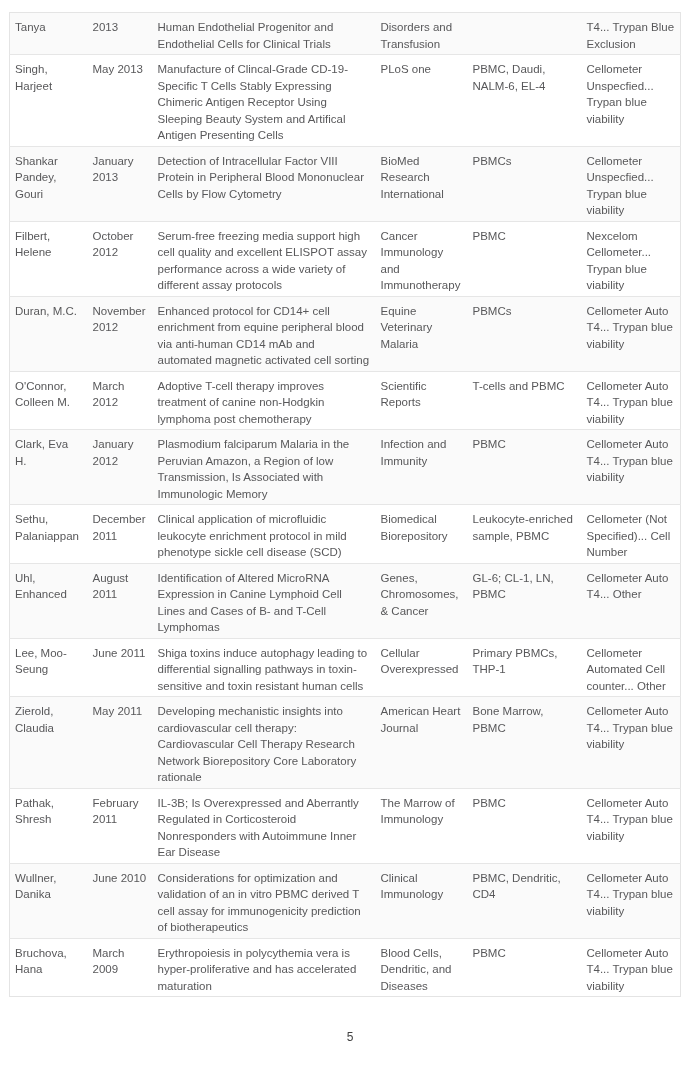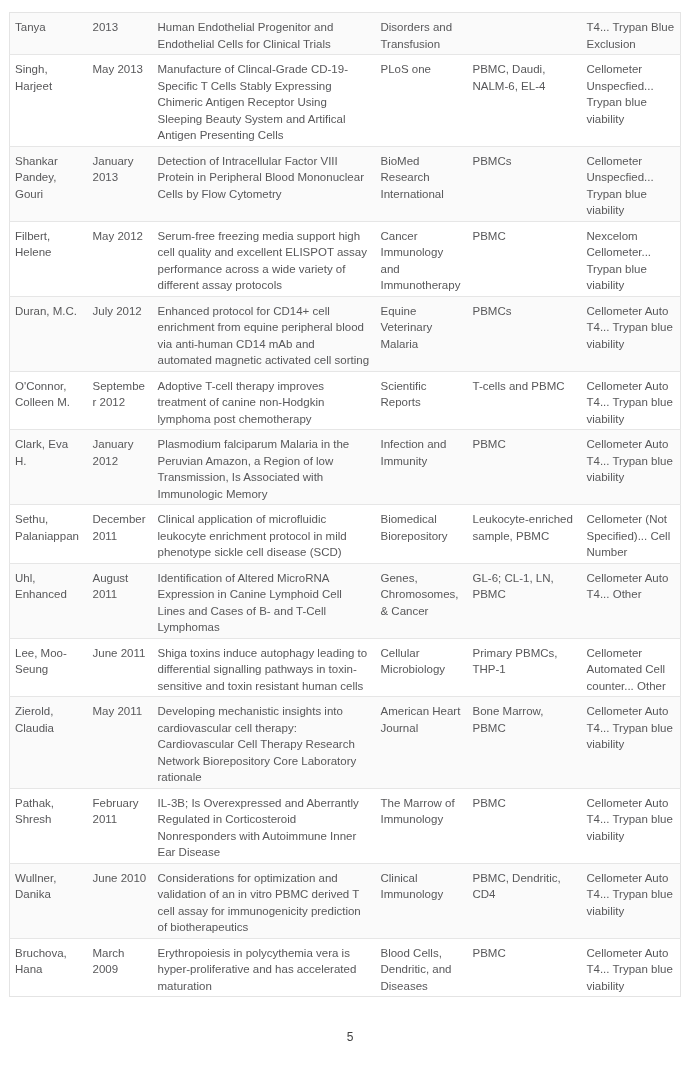--- a/index.html
+++ b/index.html
@@ -90,37 +90,37 @@
         <tr>
           <td>Shankar Pandey, Gouri</td>
           <td>January 2013</td>
           <td>Detection of Intracellular Factor VIII Protein in Peripheral Blood Mononuclear Cells by Flow Cytometry</td>
           <td>BioMed Research International</td>
           <td>PBMCs</td>
           <td>Cellometer Unspecfied... Trypan blue viability</td>
         </tr>
         <tr>
           <td>Filbert, Helene</td>
-          <td>May 2012</td>
+          <td>October 2012</td>
           <td>Serum-free freezing media support high cell quality and excellent ELISPOT assay performance across a wide variety of different assay protocols</td>
           <td>Cancer Immunology and Immunotherapy</td>
           <td>PBMC</td>
           <td>Nexcelom Cellometer... Trypan blue viability</td>
         </tr>
         <tr>
           <td>Duran, M.C.</td>
-          <td>July 2012</td>
+          <td>November 2012</td>
           <td>Enhanced protocol for CD14+ cell enrichment from equine peripheral blood via anti-human CD14 mAb and automated magnetic activated cell sorting</td>
           <td>Equine Veterinary Malaria</td>
           <td>PBMCs</td>
           <td>Cellometer Auto T4... Trypan blue viability</td>
         </tr>
         <tr>
           <td>O'Connor, Colleen M.</td>
-          <td>September 2012</td>
+          <td>March 2012</td>
           <td>Adoptive T-cell therapy improves treatment of canine non-Hodgkin lymphoma post chemotherapy</td>
           <td>Scientific Reports</td>
           <td>T-cells and PBMC</td>
           <td>Cellometer Auto T4... Trypan blue viability</td>
         </tr>
         <tr>
           <td>Clark, Eva H.</td>
           <td>January 2012</td>
           <td>Plasmodium falciparum Malaria in the Peruvian Amazon, a Region of low Transmission, Is Associated with Immunologic Memory</td>
           <td>Infection and Immunity</td>
@@ -140,21 +140,21 @@
           <td>August 2011</td>
           <td>Identification of Altered MicroRNA Expression in Canine Lymphoid Cell Lines and Cases of B- and T-Cell Lymphomas</td>
           <td>Genes, Chromosomes, &amp; Cancer</td>
           <td>GL-6; CL-1, LN, PBMC</td>
           <td>Cellometer Auto T4... Other</td>
         </tr>
         <tr>
           <td>Lee, Moo-Seung</td>
           <td>June 2011</td>
           <td>Shiga toxins induce autophagy leading to differential signalling pathways in toxin-sensitive and toxin resistant human cells</td>
-          <td>Cellular Microbiology</td>
+          <td>Cellular Overexpressed</td>
           <td>Primary PBMCs, THP-1</td>
           <td>Cellometer Automated Cell counter... Other</td>
         </tr>
         <tr>
           <td>Zierold, Claudia</td>
           <td>May 2011</td>
           <td>Developing mechanistic insights into cardiovascular cell therapy: Cardiovascular Cell Therapy Research Network Biorepository Core Laboratory rationale</td>
           <td>American Heart Journal</td>
           <td>Bone Marrow, PBMC</td>
           <td>Cellometer Auto T4... Trypan blue viability</td>

